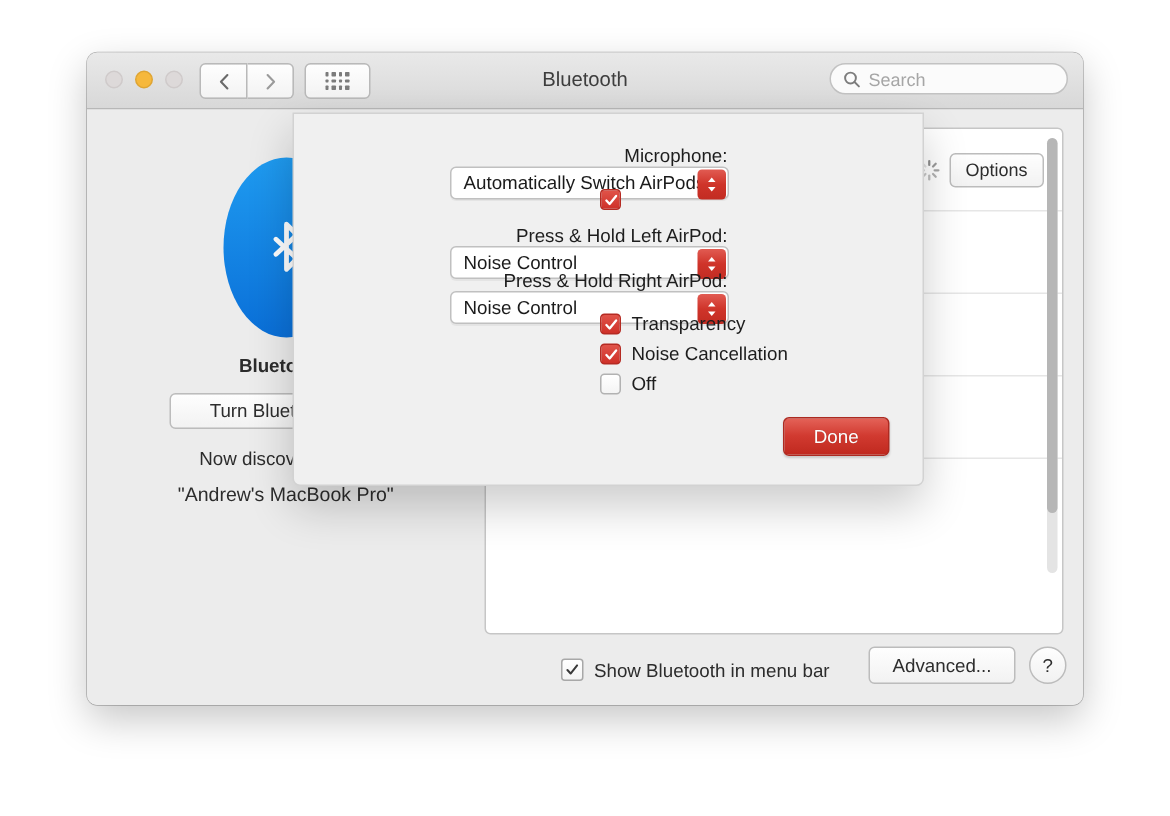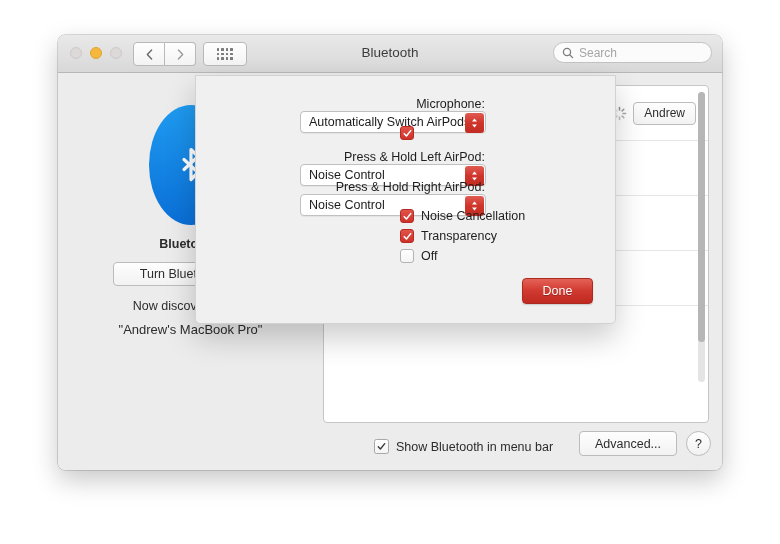--- a/index.html
+++ b/index.html
@@ -476,21 +476,21 @@
                 <line x1="8" y1="1.5" x2="8" y2="4.2" opacity="0.95"></line>
                 <line x1="12.6" y1="3.4" x2="10.7" y2="5.3" opacity="0.85"></line>
                 <line x1="14.5" y1="8" x2="11.8" y2="8" opacity="0.75"></line>
                 <line x1="12.6" y1="12.6" x2="10.7" y2="10.7" opacity="0.65"></line>
                 <line x1="8" y1="14.5" x2="8" y2="11.8" opacity="0.55"></line>
                 <line x1="3.4" y1="12.6" x2="5.3" y2="10.7" opacity="0.45"></line>
                 <line x1="1.5" y1="8" x2="4.2" y2="8" opacity="0.35"></line>
                 <line x1="3.4" y1="3.4" x2="5.3" y2="5.3" opacity="0.25"></line>
               </g>
             </svg>
-            <div class="options-btn">Andrew</div>
+            <div class="options-btn">Options</div>
           </div>
 
           <div class="devrow">
             <div class="dev-icon">
               <svg width="32" height="16" viewBox="0 0 32 16">
                 <rect x="0.5" y="0.5" width="31" height="15" rx="2" fill="#f4f4f4" stroke="#b9b9b9"></rect>
                 <g fill="#8d8d8d">
                   <rect x="3" y="3" width="3" height="3"></rect>
                     <rect x="7.5" y="3" width="3" height="3"></rect>
                   <rect x="12" y="3" width="3" height="3"></rect>
@@ -612,29 +612,29 @@
     </div>
 
 
     <div style="position:absolute; left:204px; top:133px;">
       <div class="cb-line" style="margin-bottom:6px;">
         <span class="cb-red">
           <svg width="9" height="9" viewBox="0 0 10 10">
             <path d="M1.4 5.2 3.8 7.8 8.6 1.8" fill="none" stroke="#ffffff" stroke-width="1.7" stroke-linecap="round" stroke-linejoin="round"></path>
           </svg>
         </span>
-        <span class="cb-label">Noise Cancellation</span>
+        <span class="cb-label">Transparency</span>
       </div>
       <div class="cb-line" style="margin-bottom:6px;">
         <span class="cb-red">
           <svg width="9" height="9" viewBox="0 0 10 10">
             <path d="M1.4 5.2 3.8 7.8 8.6 1.8" fill="none" stroke="#ffffff" stroke-width="1.7" stroke-linecap="round" stroke-linejoin="round"></path>
           </svg>
         </span>
-        <span class="cb-label">Transparency</span>
+        <span class="cb-label">Noise Cancellation</span>
       </div>
       <div class="cb-line">
         <span class="cb-off"></span>
         <span class="cb-label">Off</span>
       </div>
     </div>
 
     <div class="done-btn">Done</div>
   </div>
 

